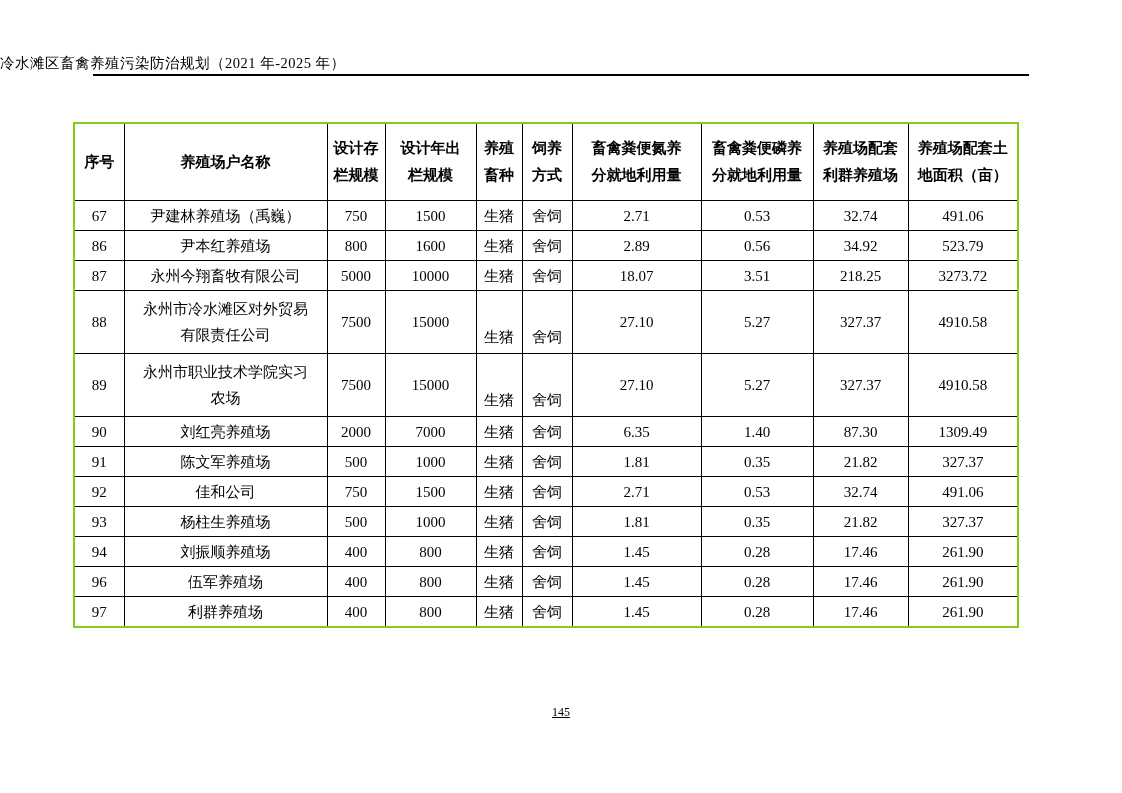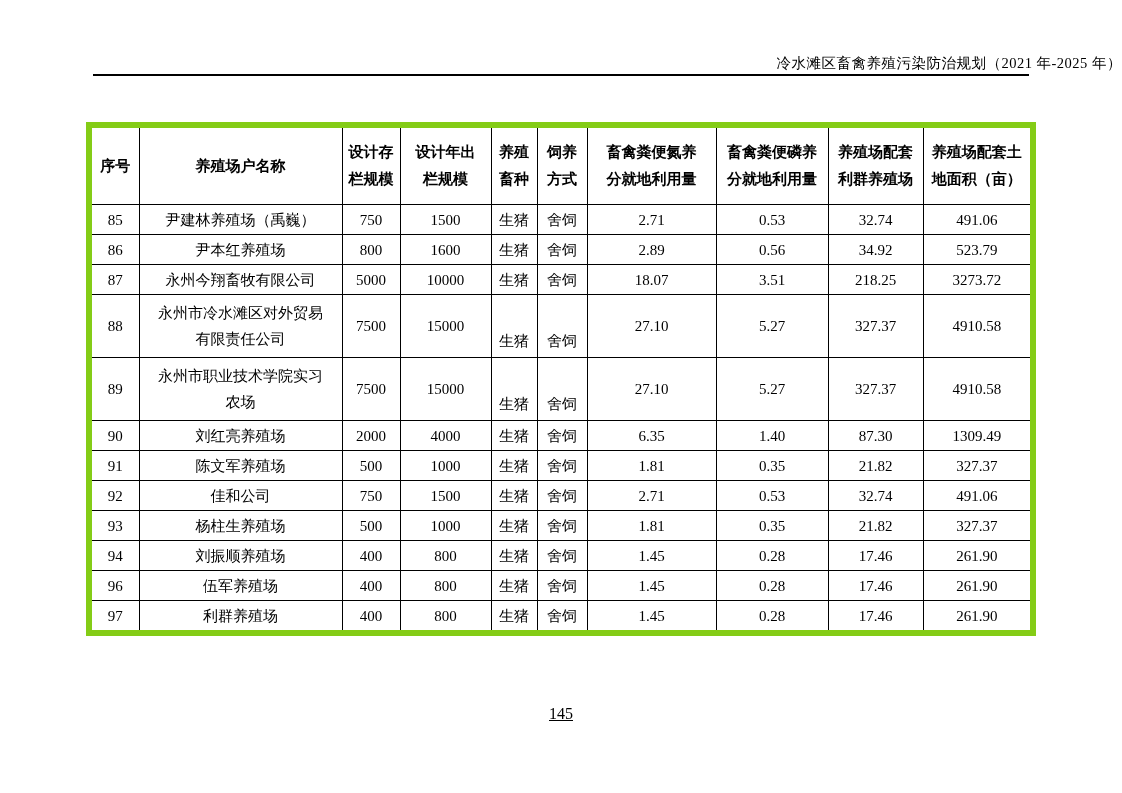--- a/index.html
+++ b/index.html
@@ -13,40 +13,40 @@
     position: relative;
     font-family: "Liberation Serif", "DejaVu Serif", serif;
     color: #000000;
     overflow: hidden;
   }
   .doc-header-title {
     position: absolute;
     top: 54px;
     left: 0;
     width: 100%;
-    text-align: right;
+    text-align: left;
     font-size: 14.5px;
     letter-spacing: 0.5px;
   }
   .doc-header-rule {
     position: absolute;
     top: 74px;
     left: 93px;
     width: 936px;
     height: 2px;
     background: #000000;
   }
   table.farm-table {
     position: absolute;
-    left: 86px;
+    left: 73px;
     top: 122px;
     width: 944px;
     border-collapse: collapse;
     table-layout: fixed;
-    border: 6px solid #84cc16;
+    border: 2px solid #84cc16;
   }
   .farm-table th, .farm-table td {
     border: 1px solid #000000;
     text-align: center;
     vertical-align: middle;
     padding: 0;
     overflow: hidden;
   }
   .farm-table thead th {
     font-weight: bold;
@@ -66,21 +66,21 @@
   .farm-table tbody td.vbottom {
     vertical-align: bottom;
     padding-bottom: 3px;
   }
   .page-number {
     position: absolute;
     top: 705px;
     left: 0;
     width: 100%;
     text-align: center;
-    font-size: 16px;
+    font-size: 12px;
     text-decoration: underline;
   }
 </style>
 </head>
 <body>
 
 <div class="doc-header-title">冷水滩区畜禽养殖污染防治规划（2021 年-2025 年）</div>
 
 <div class="doc-header-rule"></div>
 
@@ -134,21 +134,21 @@
           <div>利群养殖场</div>
         </th>
         <th>
           <div>养殖场配套土</div>
           <div>地面积（亩）</div>
         </th>
       </tr>
     </thead>
   <tbody>
       <tr>
-        <td>85</td>
+        <td>67</td>
         <td>尹建林养殖场（禹巍）</td>
         <td>750</td>
         <td>1500</td>
         <td>生猪</td>
         <td>舍饲</td>
         <td>2.71</td>
         <td>0.53</td>
         <td>32.74</td>
         <td>491.06</td>
       </tr>
@@ -203,21 +203,21 @@
         <td class="vbottom">舍饲</td>
         <td>27.10</td>
         <td>5.27</td>
         <td>327.37</td>
         <td>4910.58</td>
       </tr>
       <tr>
         <td>90</td>
         <td>刘红亮养殖场</td>
         <td>2000</td>
-        <td>4000</td>
+        <td>7000</td>
         <td>生猪</td>
         <td>舍饲</td>
         <td>6.35</td>
         <td>1.40</td>
         <td>87.30</td>
         <td>1309.49</td>
       </tr>
       <tr>
         <td>91</td>
         <td>陈文军养殖场</td>

